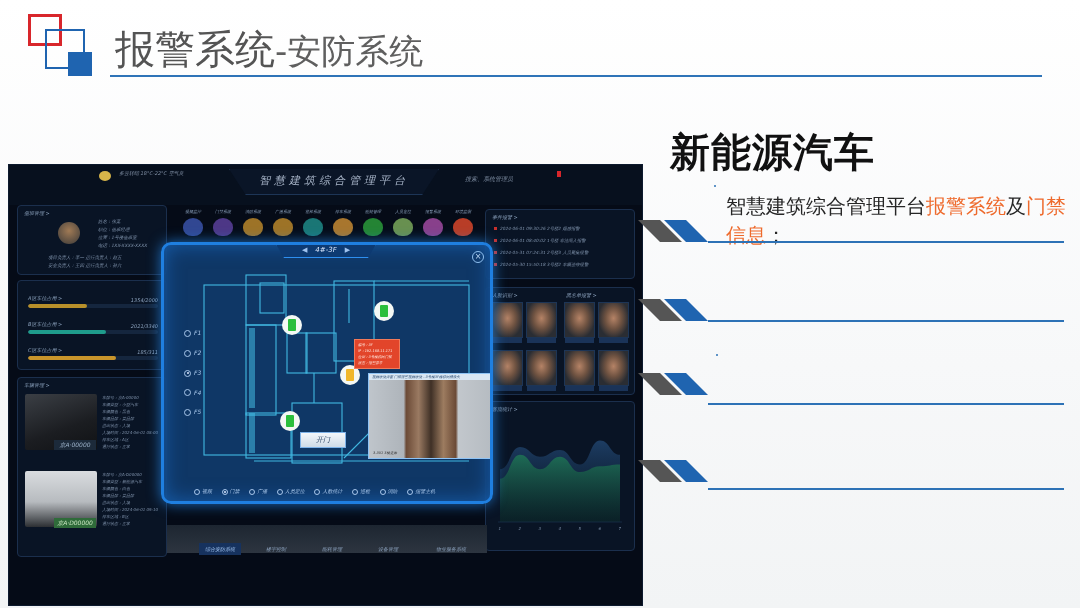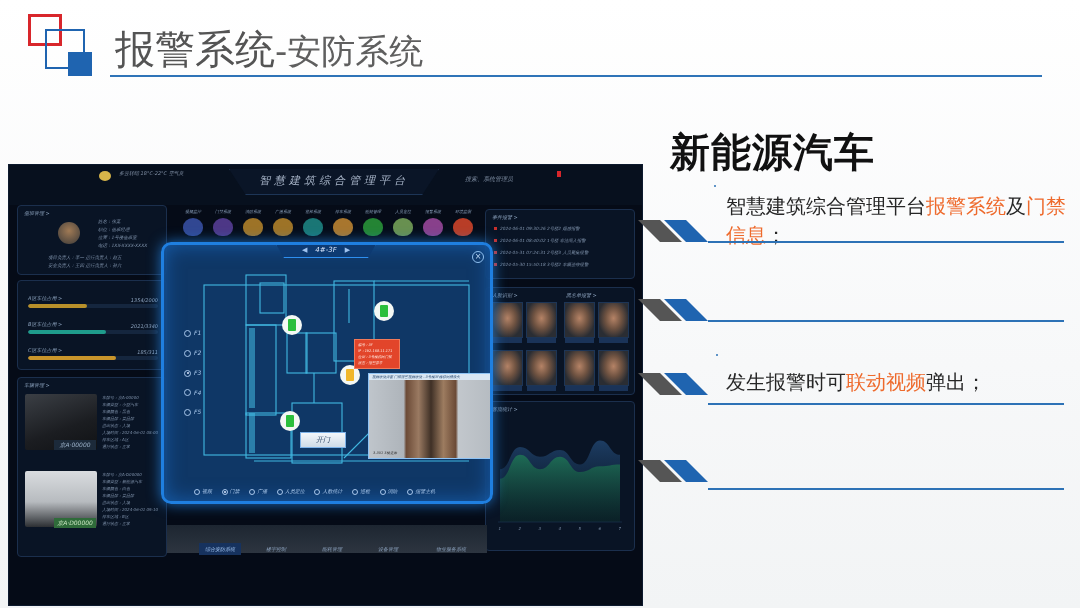--- a/index.html
+++ b/index.html
@@ -394,21 +394,20 @@
 </div>
 
 <div class="bullet" style="top:264px;height:66px">
   <div class="bar-gray" style="top:35px"></div>
   <div class="bar-blue" style="top:35px"></div>
   <div class="rule" style="top:56px"></div>
 </div>
 
 <div class="dot" style="left:716px;top:354px"></div>
 <div class="bullet" style="top:368px;height:40px">
-  <div class="text" style="top:0"><span>发生报警时可</span><span class="hl" style="color: rgb(238, 106, 44);">联动视频</span><span>弹出；</span></div>
   <div class="bar-gray" style="top:5px"></div>
   <div class="bar-blue" style="top:5px"></div>
   <div class="rule" style="top:35px"></div>
 </div>
 
 <div class="bullet" style="top:424px;height:70px">
   <div class="bar-gray" style="top:36px"></div>
   <div class="bar-blue" style="top:36px"></div>
   <div class="rule" style="top:64px"></div>
 </div>

